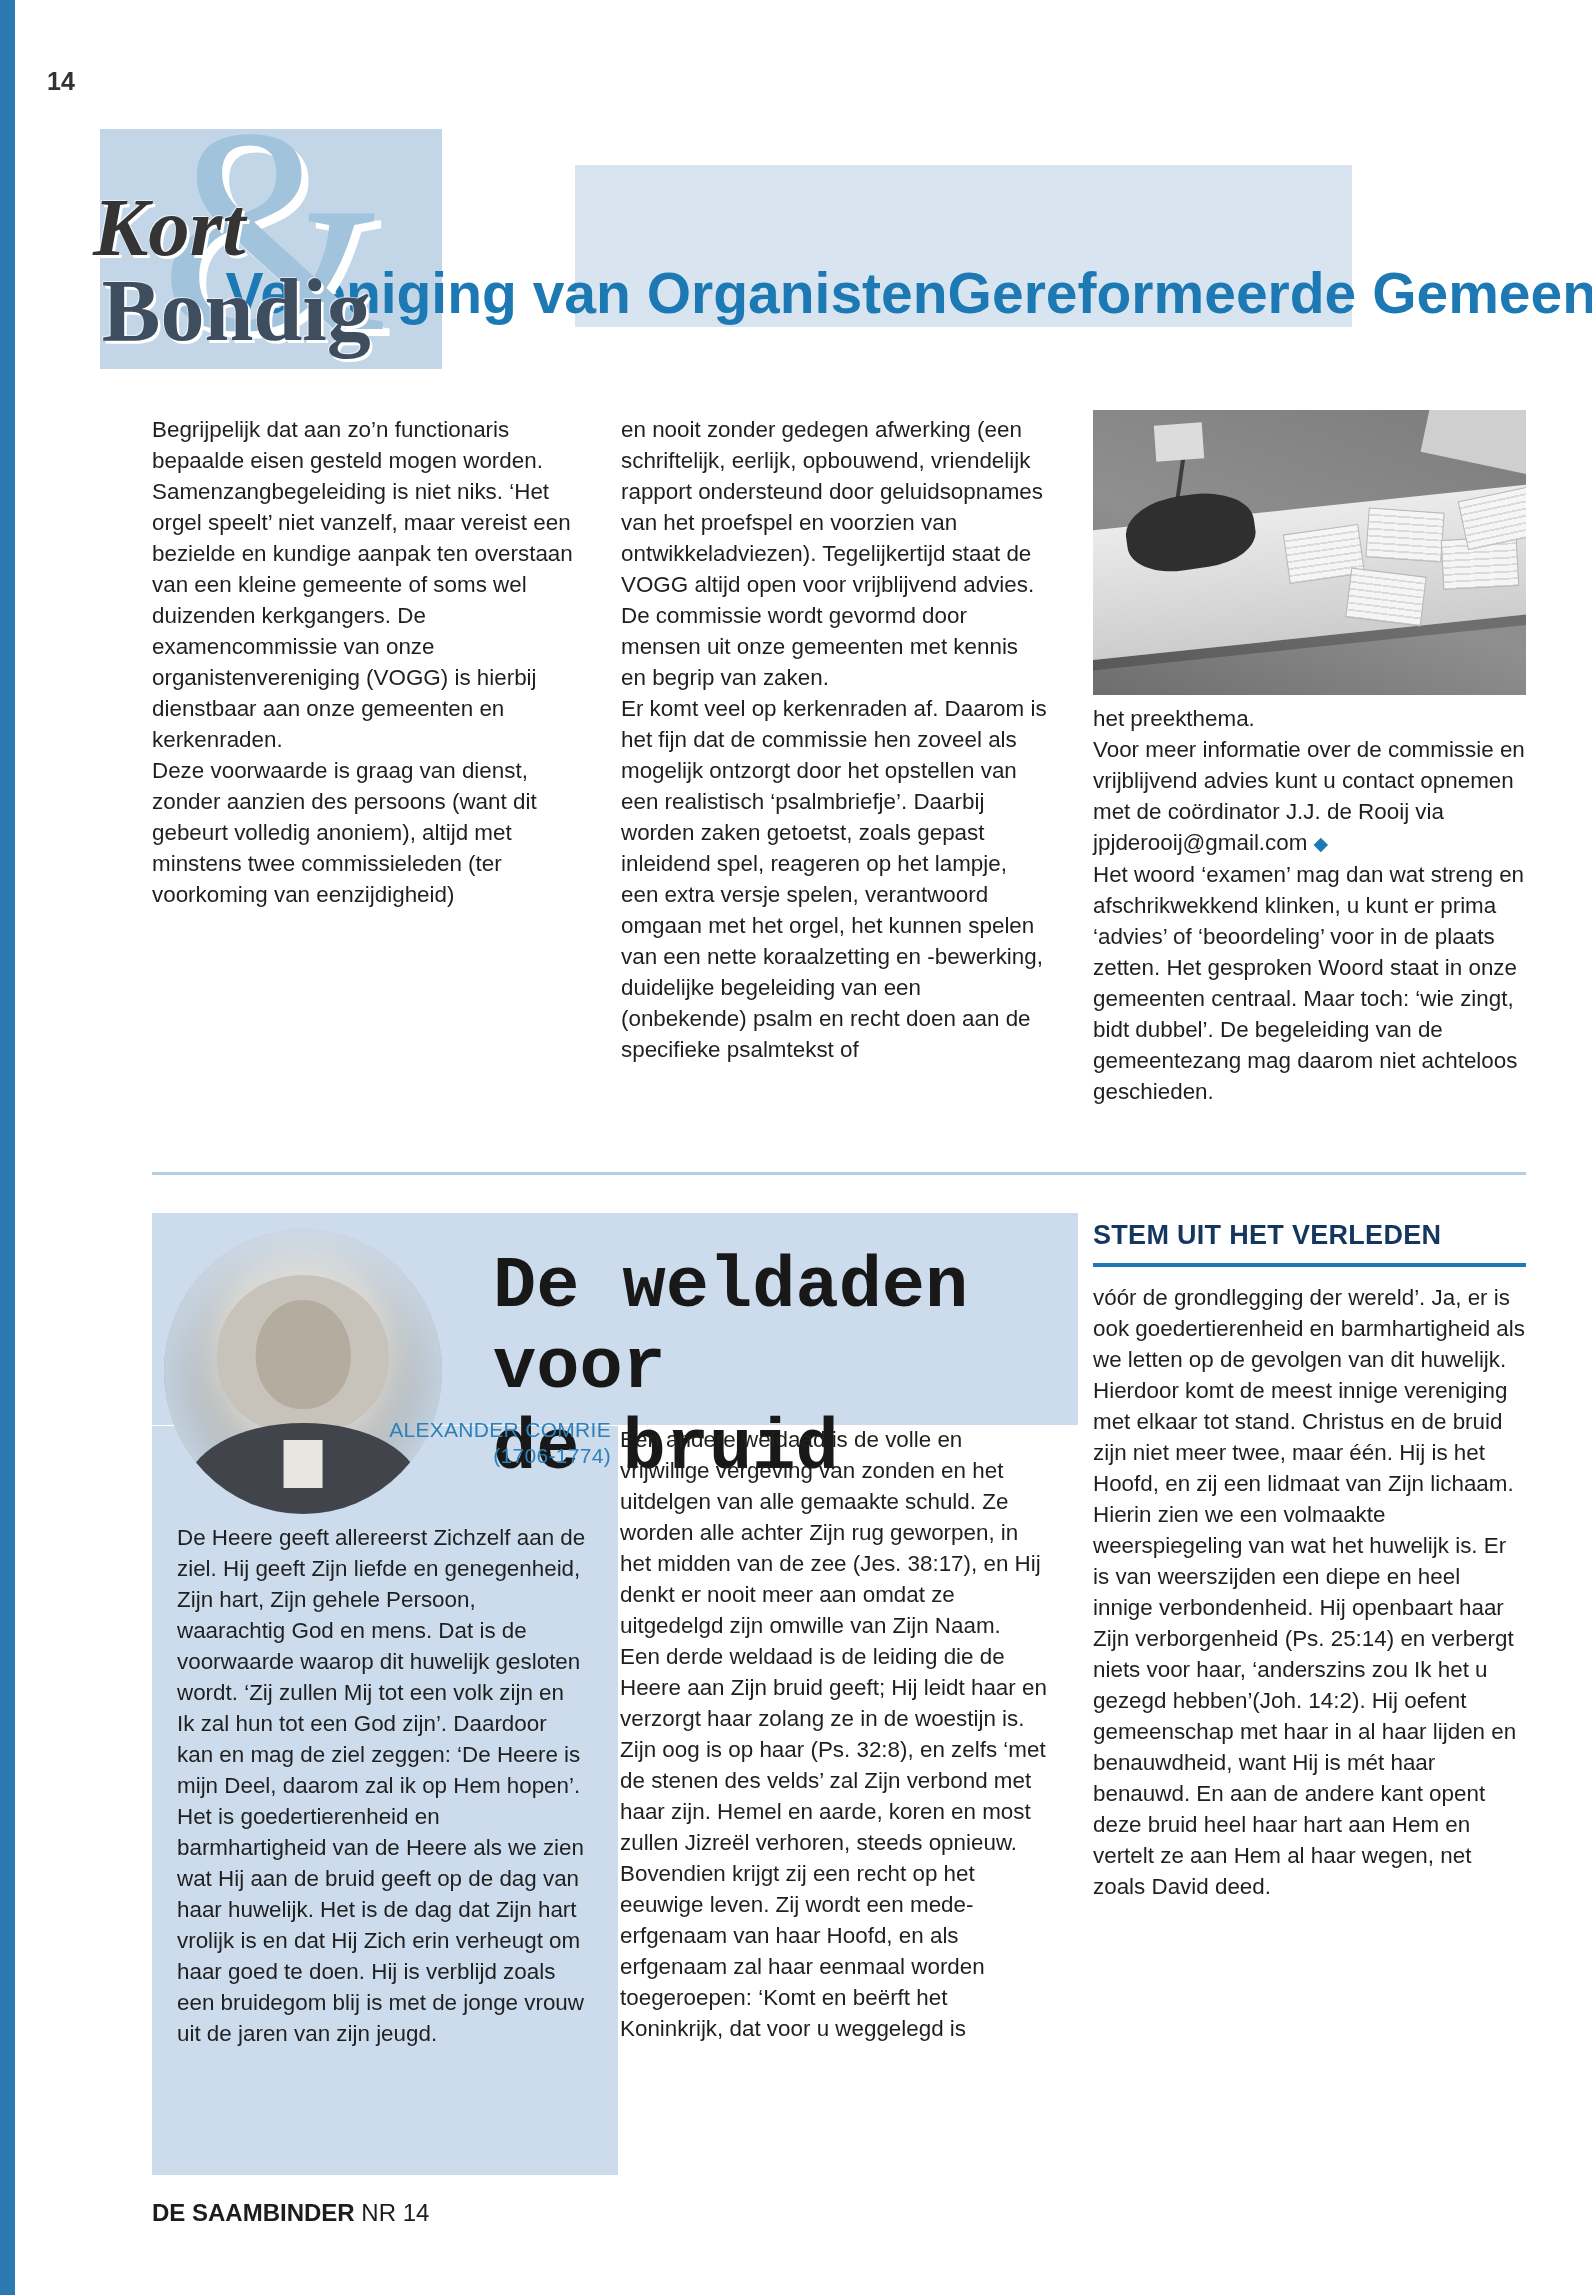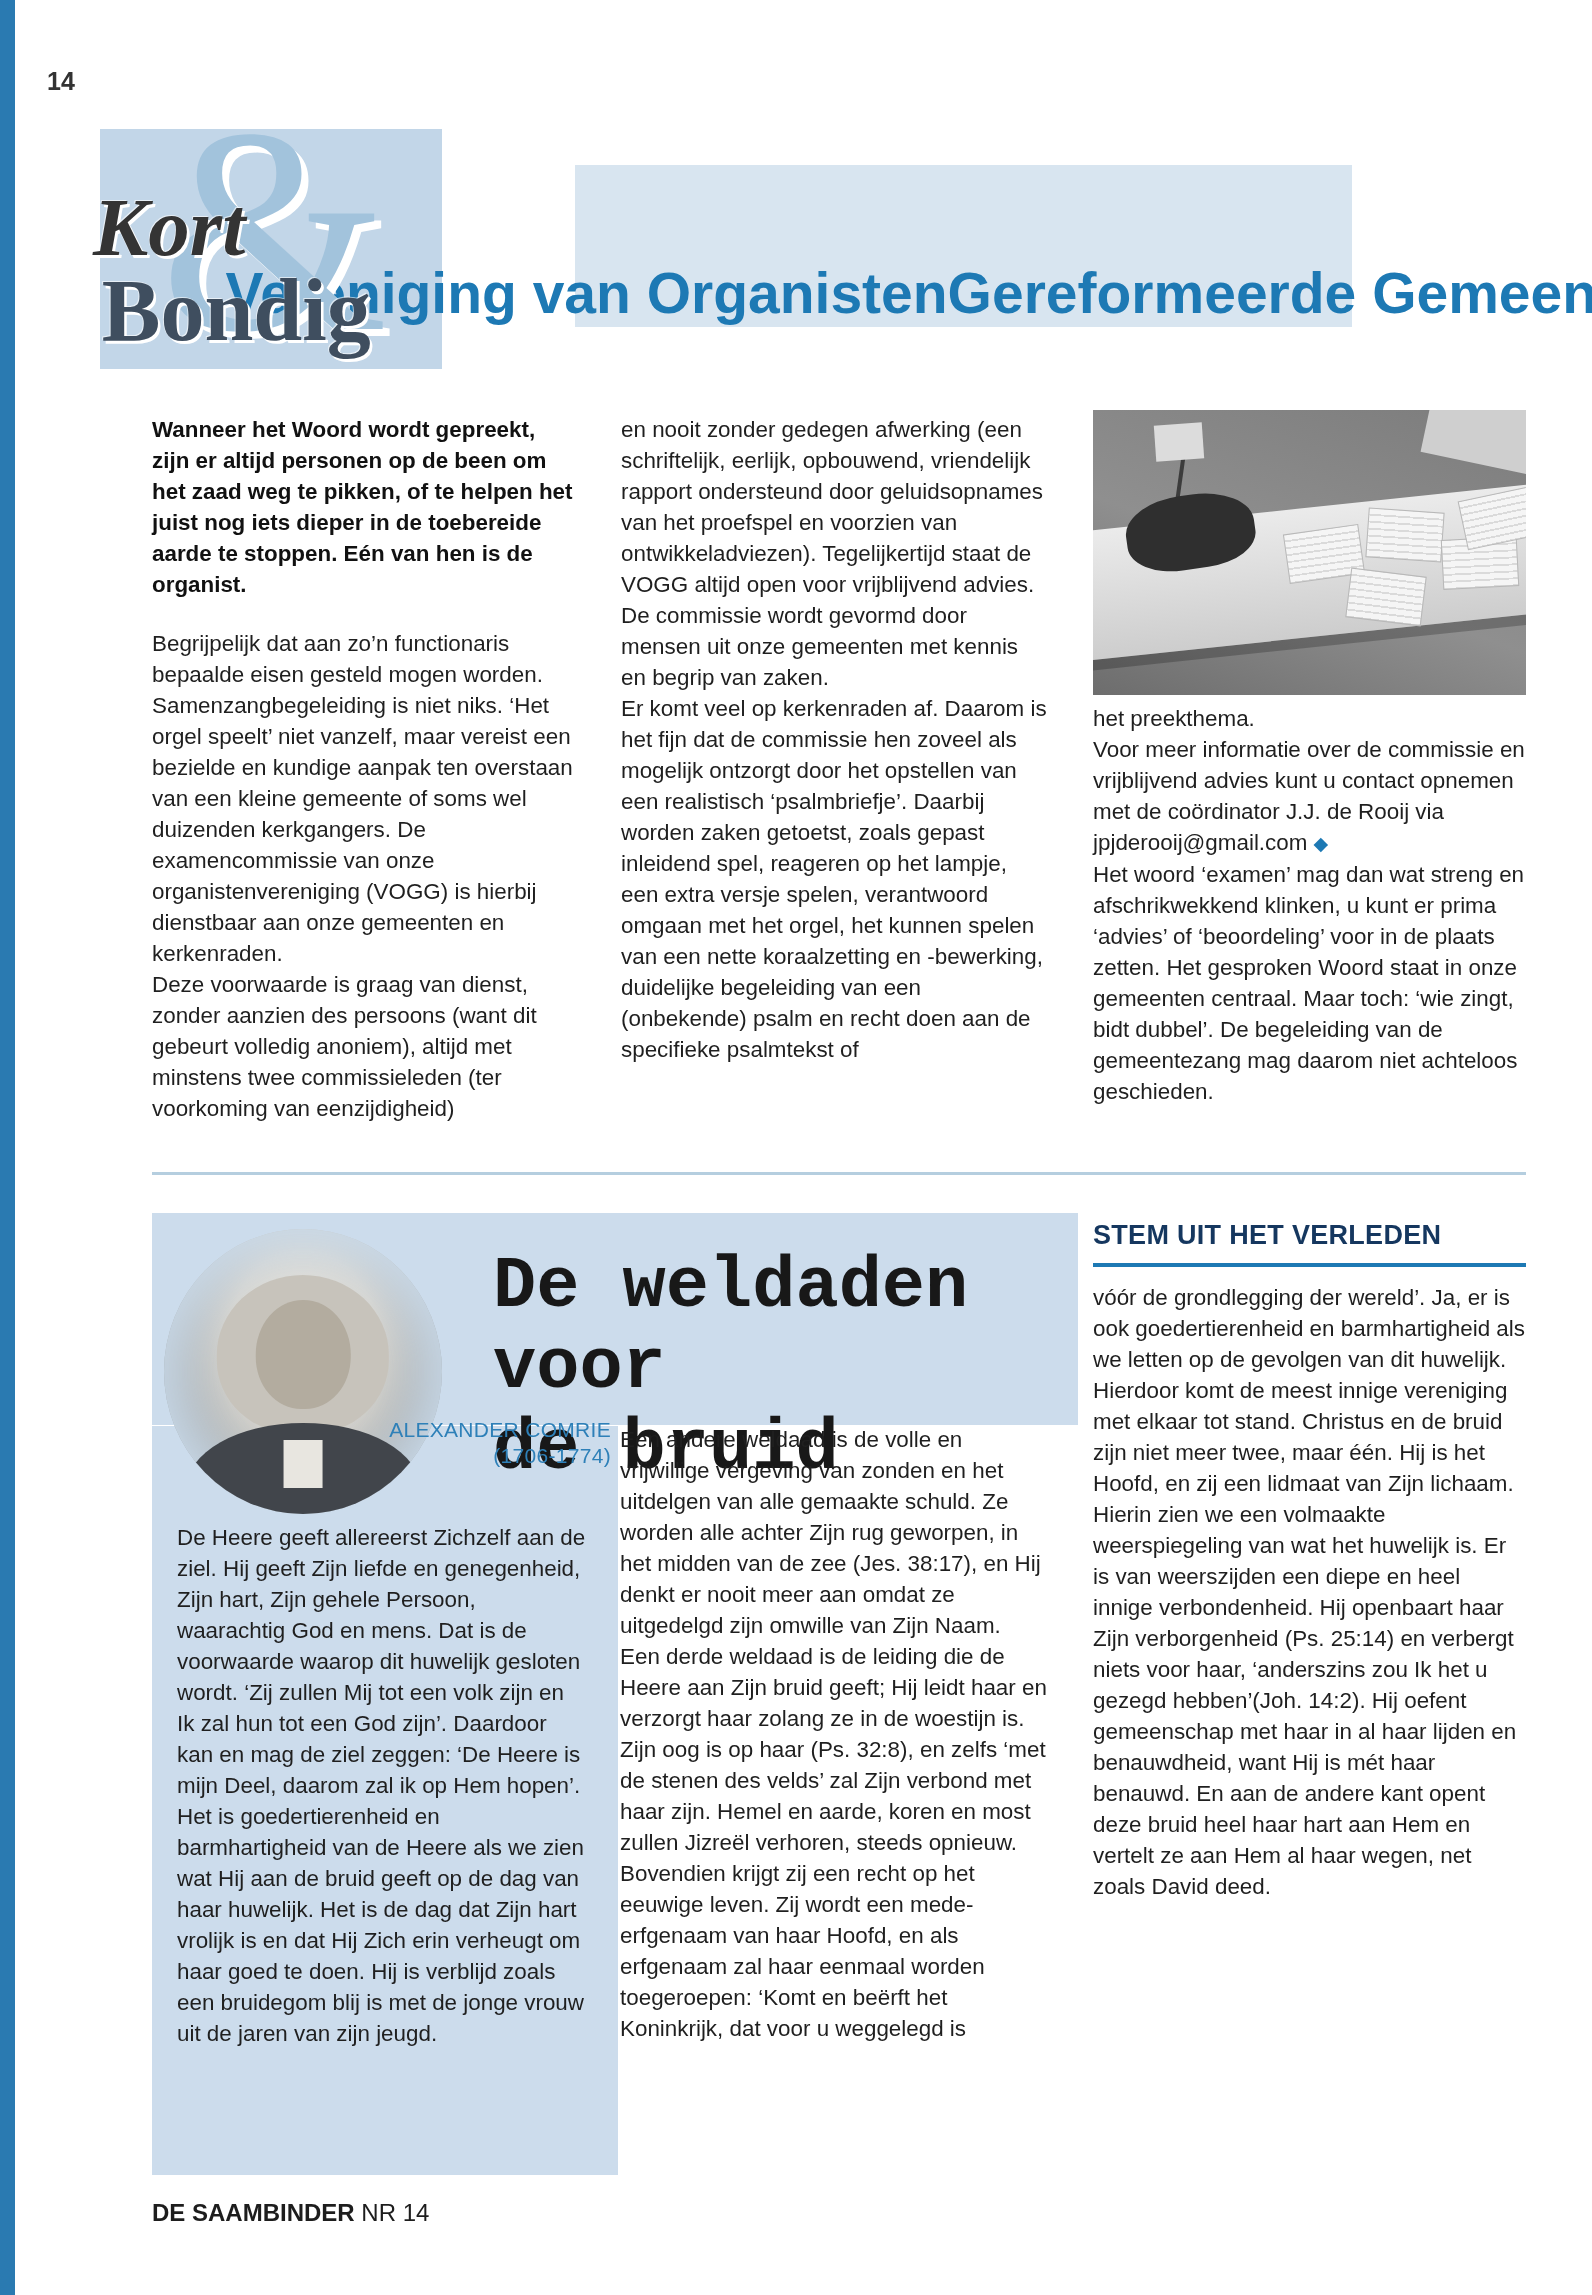--- a/index.html
+++ b/index.html
@@ -126,21 +126,20 @@
     <span class="logo-kort">Kort</span>
     <span class="logo-bondig">Bondig</span>
   </div>
 
   <div class="abs title-band">
     <div class="title-line">Vereniging van Organisten</div>
     <div class="title-line">Gereformeerde Gemeenten</div>
   </div>
 
   <div class="abs col a1-col1">
-    <p class="intro">Wanneer het Woord wordt gepreekt, zijn er altijd personen op de been om het zaad weg te pikken, of te helpen het juist nog iets dieper in de toebereide aarde te stoppen. Eén van hen is de organist.</p>
     <p>Begrijpelijk dat aan zo’n functionaris bepaalde eisen gesteld mogen worden. Samenzangbegeleiding is niet niks. ‘Het orgel speelt’ niet vanzelf, maar vereist een bezielde en kundige aanpak ten overstaan van een kleine gemeente of soms wel duizenden kerkgangers. De examencommissie van onze organistenvereniging (VOGG) is hierbij dienstbaar aan onze gemeenten en kerkenraden.</p>
     <p>Deze voorwaarde is graag van dienst, zonder aanzien des persoons (want dit gebeurt volledig anoniem), altijd met minstens twee commissieleden (ter voorkoming van eenzijdigheid)</p>
   </div>
 
   <div class="abs col a1-col2">
     <p>en nooit zonder gedegen afwerking (een schriftelijk, eerlijk, opbouwend, vriendelijk rapport ondersteund door geluidsopnames van het proefspel en voorzien van ontwikkeladviezen). Tegelijkertijd staat de VOGG altijd open voor vrijblijvend advies. De commissie wordt gevormd door mensen uit onze gemeenten met kennis en begrip van zaken.</p>
     <p>Er komt veel op kerkenraden af. Daarom is het fijn dat de commissie hen zoveel als mogelijk ontzorgt door het opstellen van een realistisch ‘psalmbriefje’. Daarbij worden zaken getoetst, zoals gepast inleidend spel, reageren op het lampje, een extra versje spelen, verantwoord omgaan met het orgel, het kunnen spelen van een nette koraalzetting en -bewerking, duidelijke begeleiding van een (onbekende) psalm en recht doen aan de specifieke psalmtekst of</p>
   </div>
 
   <div class="abs col a1-col3">

